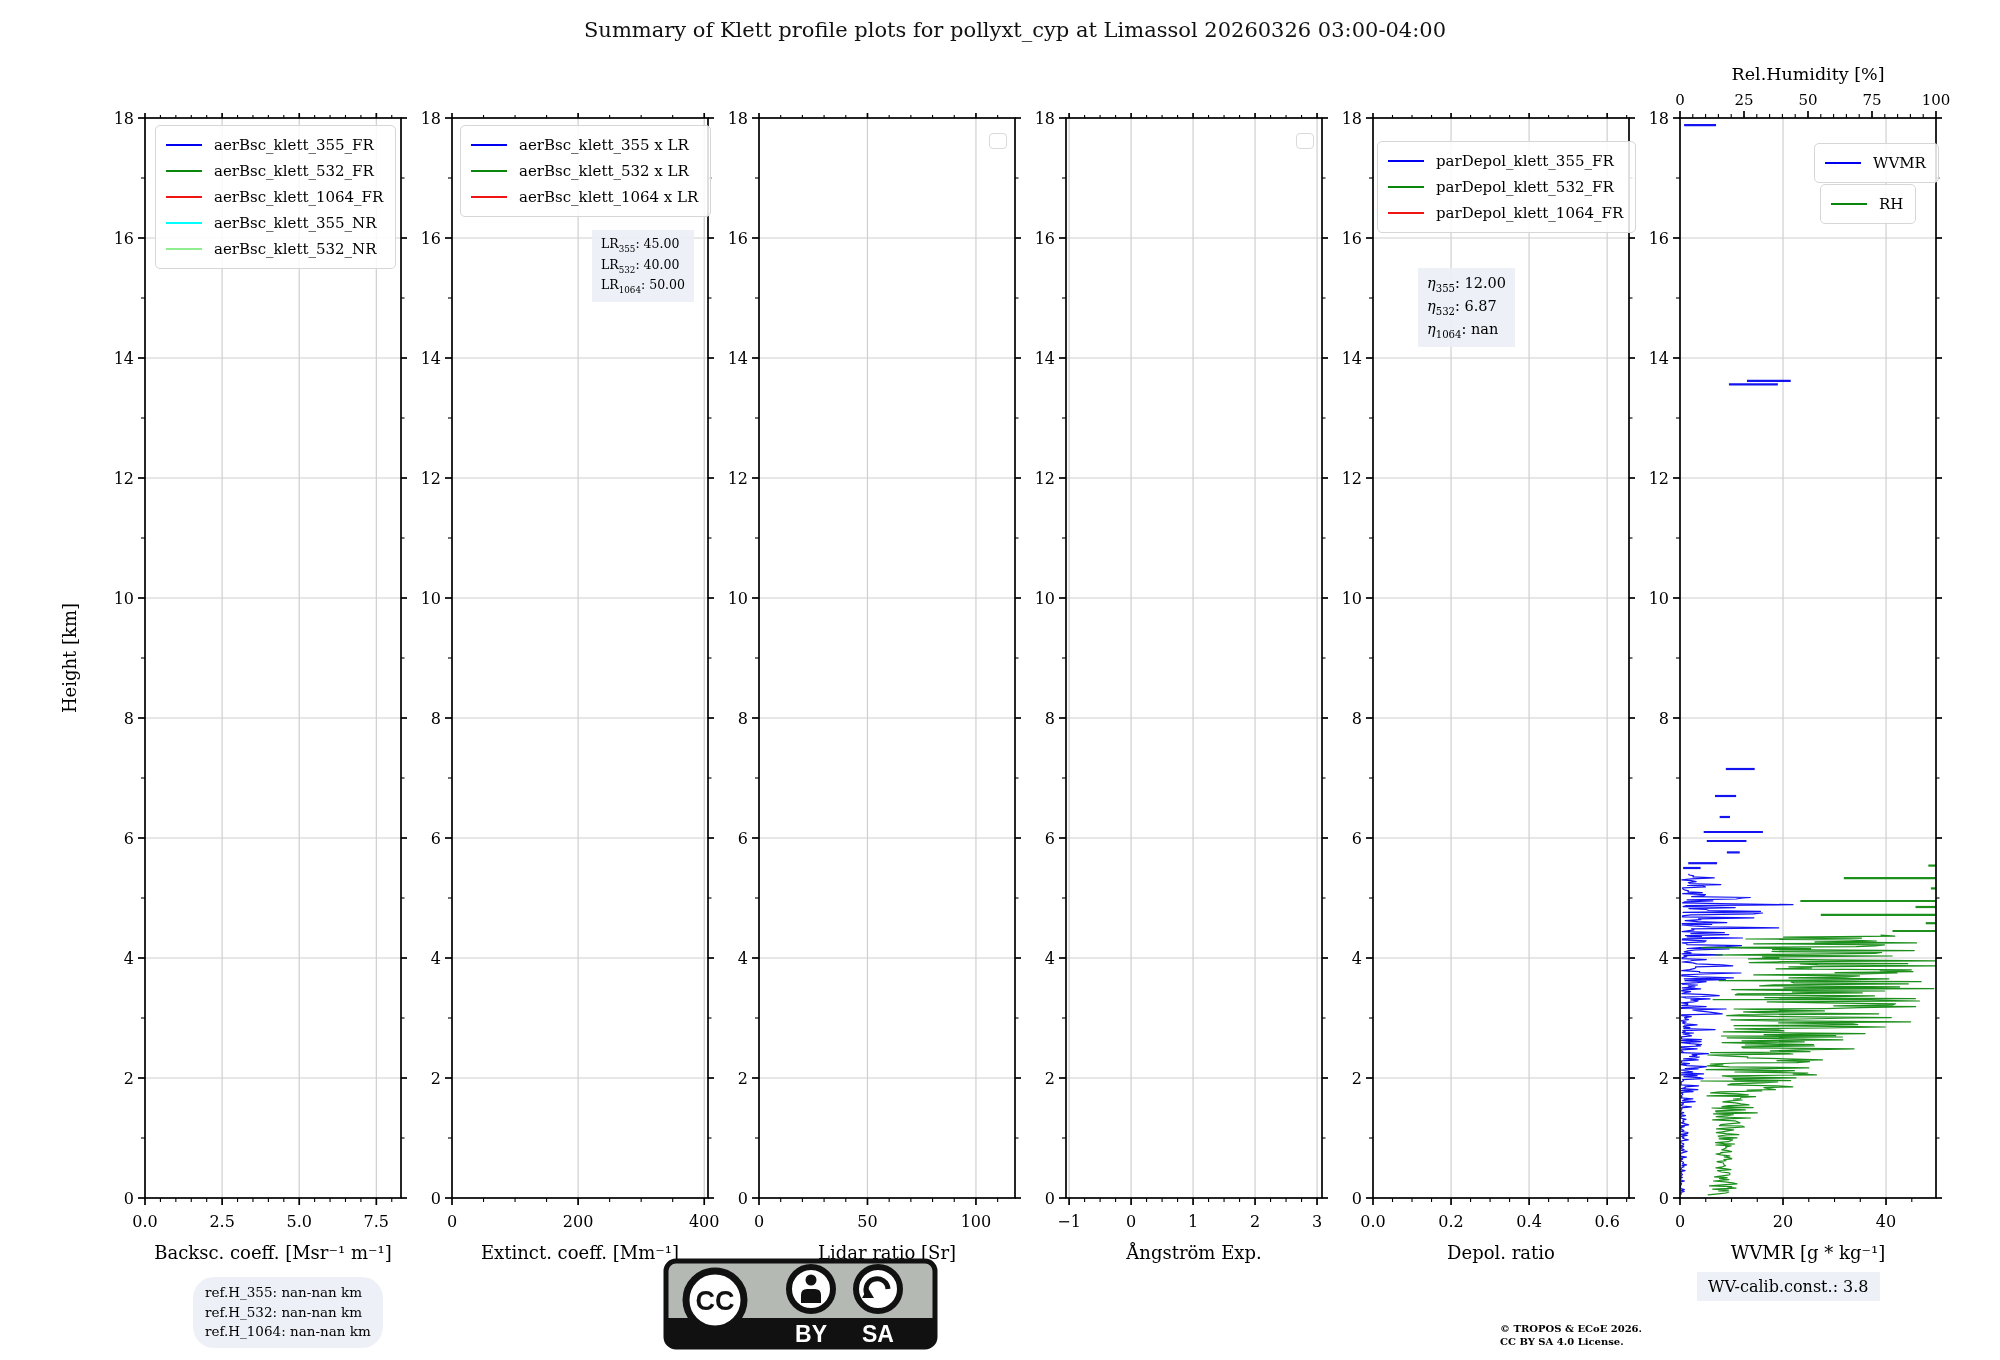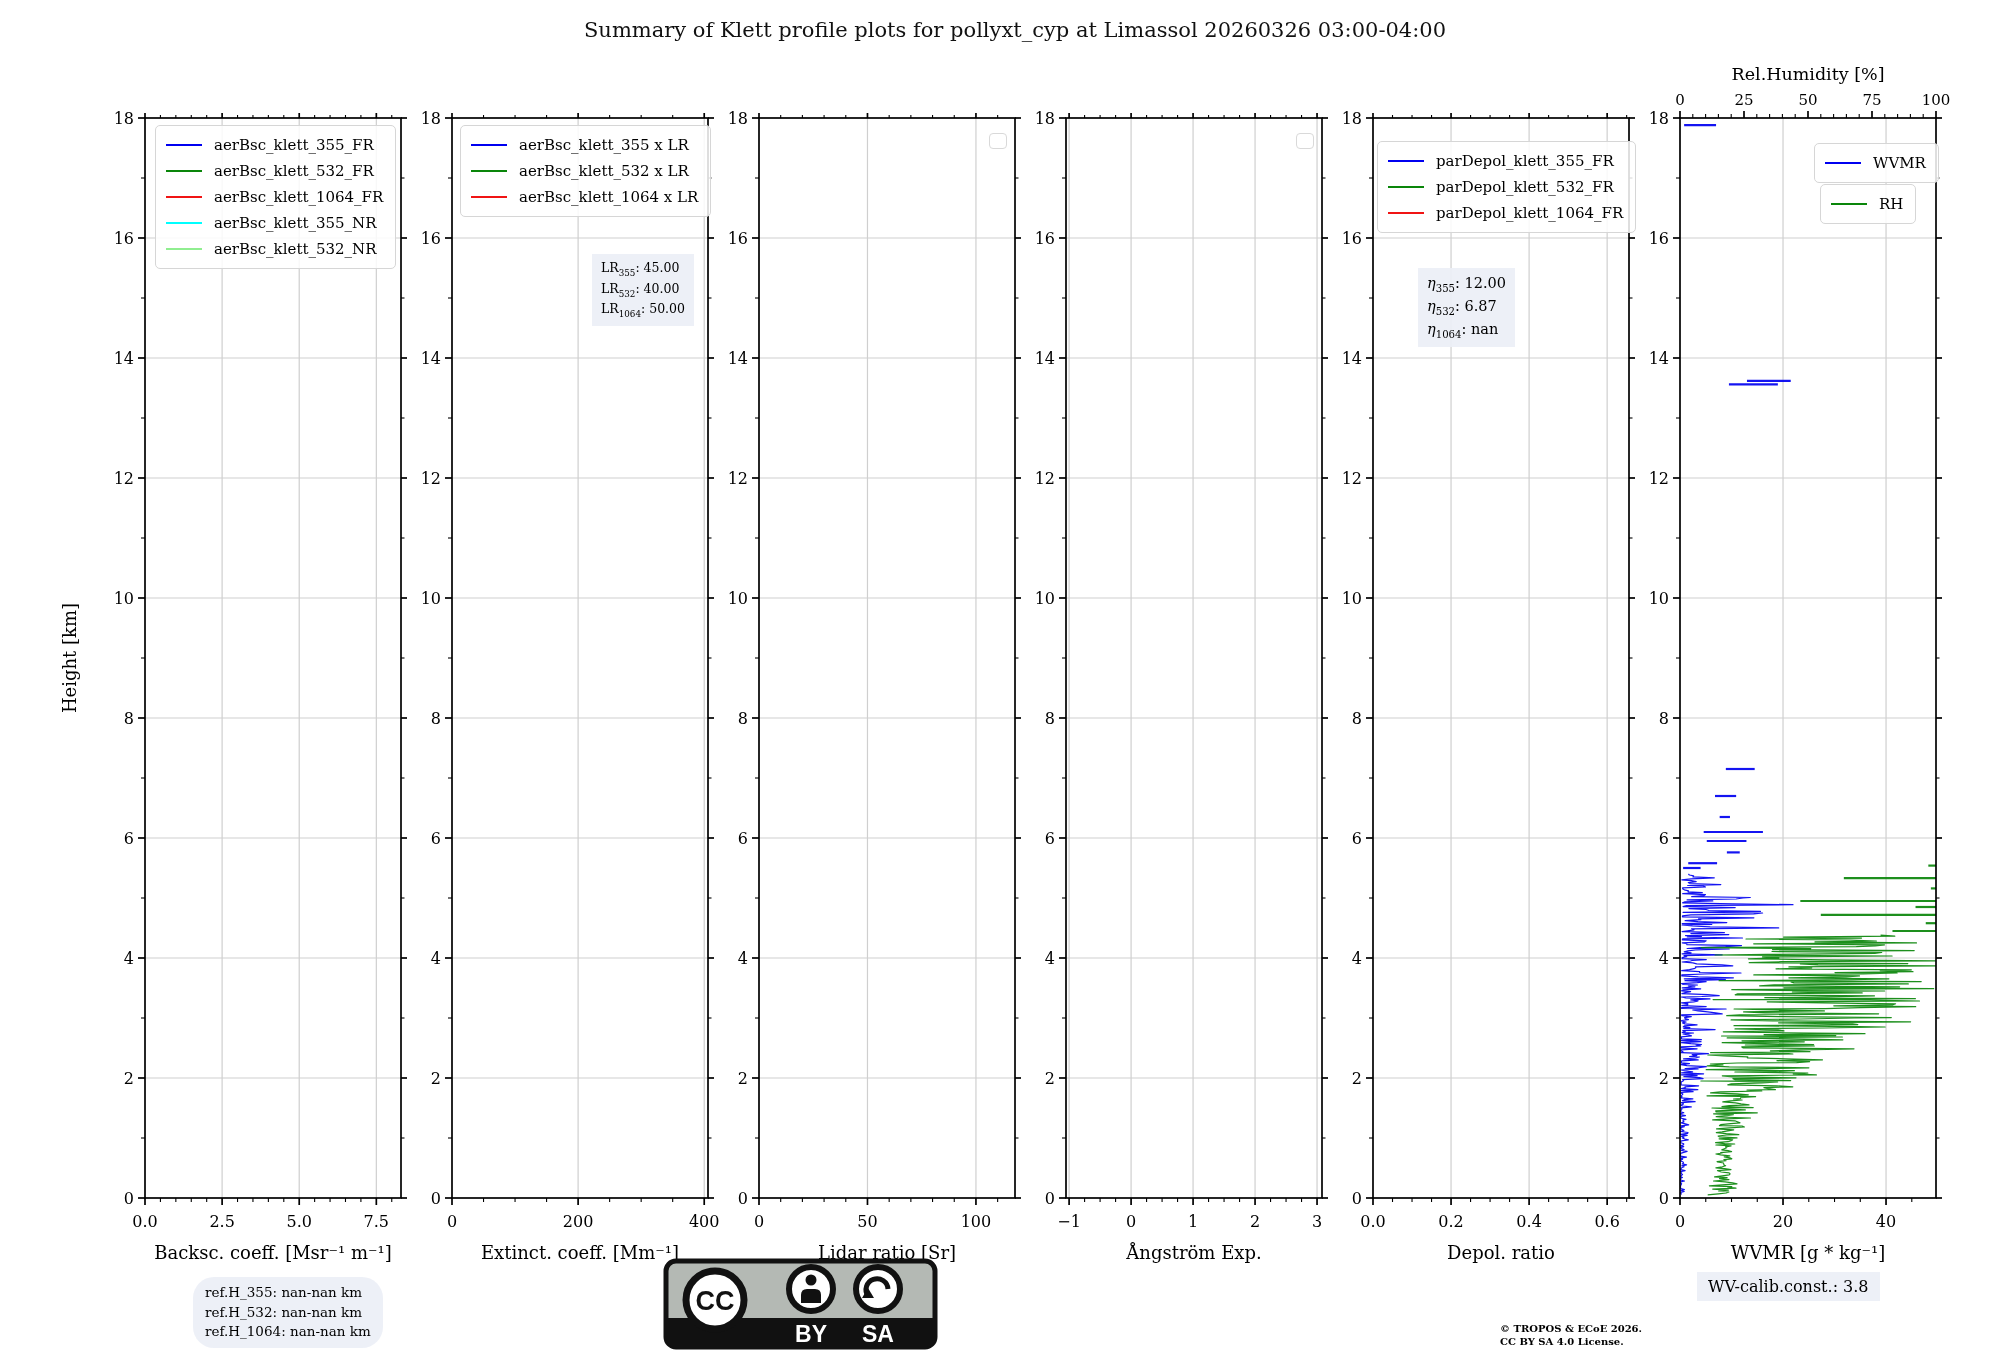--- a/index.html
+++ b/index.html
@@ -669,21 +669,21 @@
         </div>
         <div class="legend-row">
           <span class="legend-swatch" style="border-top-color: rgb(10, 134, 10);"></span>
           <span>aerBsc_klett_532 x LR</span>
         </div>
         <div class="legend-row">
           <span class="legend-swatch" style="border-top-color: rgb(240, 20, 20);"></span>
           <span>aerBsc_klett_1064 x LR</span>
         </div>
       </div>
-      <div class="annot" style="left:592px;top:230px;font-size:12.5px;margin-top:24px;">
+      <div class="annot" style="left:592px;top:230px;font-size:12.5px;">
         <div><span>LR</span><sub>355</sub><span>: 45.00</span></div>
         <div><span>LR</span><sub>532</sub><span>: 40.00</span></div>
         <div><span>LR</span><sub>1064</sub><span>: 50.00</span></div>
       </div>
       <div class="legend-empty" style="left:989px;top:133px;"></div>
       <div class="legend-empty" style="left:1296px;top:133px;"></div>
       <div class="legend" style="left:1377px;top:125px;margin-top:16px;">
         <div class="legend-row">
           <span class="legend-swatch" style="border-top-color: rgb(0, 0, 240);"></span>
           <span>parDepol_klett_355_FR</span>

